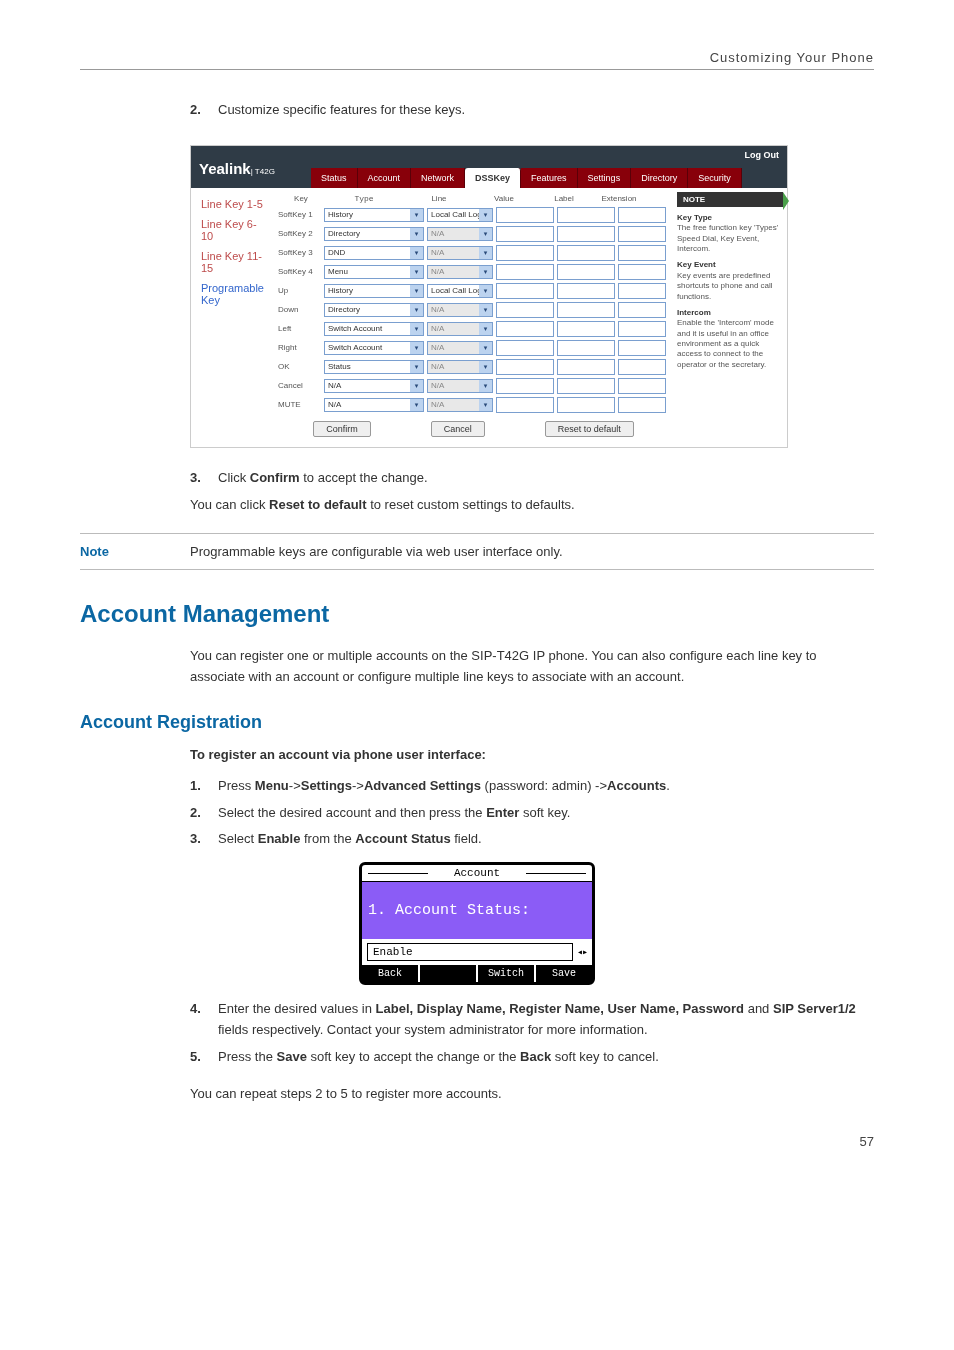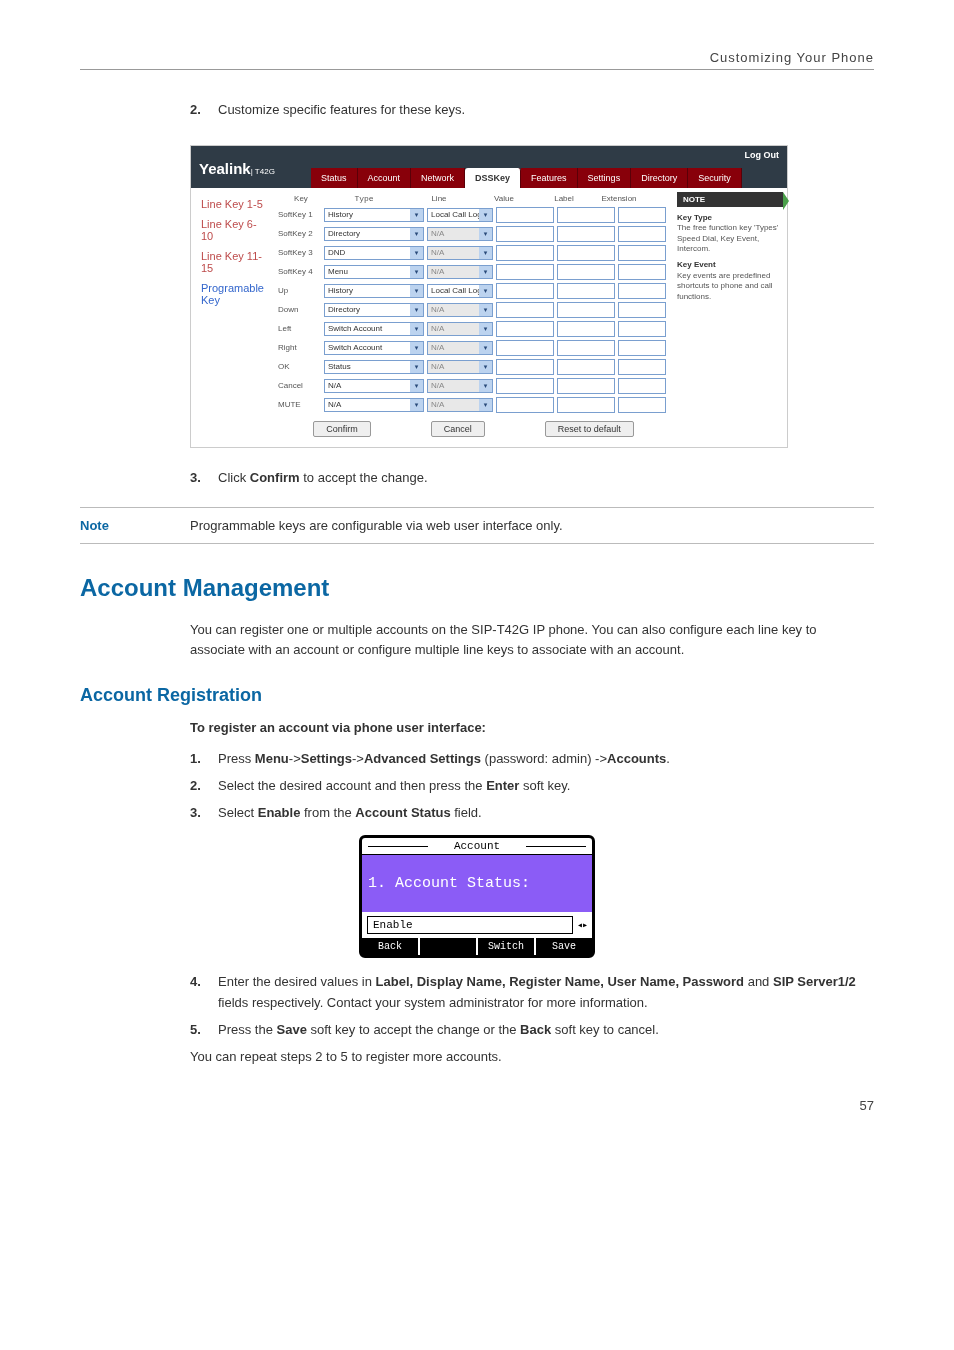--- a/index.html
+++ b/index.html
@@ -447,31 +447,35 @@
           <div class="webui-buttons">
             <div class="webui-btn">Confirm</div>
             <div class="webui-btn">Cancel</div>
             <div class="webui-btn">Reset to default</div>
           </div>
         </div>
         <div class="webui-note">
           <div class="note-head">NOTE</div>
           <div class="note-block"><b>Key Type</b><br><span>The free function key 'Types' Speed Dial, Key Event, Intercom.</span></div>
           <div class="note-block"><b>Key Event</b><br><span>Key events are predefined shortcuts to phone and call functions.</span></div>
+          <div class="note-block"><b>Intercom</b><br><span>Enable the 'Intercom' mode and it is useful in an office environment as a quick access to connect to the operator or the secretary.</span></div>
         </div>
       </div>
     </div>
   </div>
 
   <div class="body-text">
     <div class="num-item">
       <span class="num">3.</span>
       <span>
         <span>Click </span><span class="bold">Confirm</span><span> to accept the change.</span>
       </span>
+    </div>
+    <div style="margin-top:6px;">
+      <span>You can click </span><span class="bold">Reset to default</span><span> to reset custom settings to defaults.</span>
     </div>
   </div>
 
   <div class="note-row">
     <div class="note-label">Note</div>
     <div class="note-text">Programmable keys are configurable via web user interface only.</div>
   </div>
 
   <h1 class="section">Account Management</h1>
 
@@ -529,17 +533,17 @@
       </span>
     </div>
 
     <div class="num-item">
       <span class="num">5.</span>
       <span>
         <span>Press the </span><span class="bold">Save</span><span> soft key to accept the change or the </span><span class="bold">Back</span><span> soft key to cancel.</span>
       </span>
     </div>
 
-    <div style="margin-top:6px;">You can repeat steps 2 to 5 to register more accounts.</div>
+    <div style="margin-top:16px;">You can repeat steps 2 to 5 to register more accounts.</div>
   </div>
 
   <div class="page-num">57</div>
 </div>
 
 </body></html>

